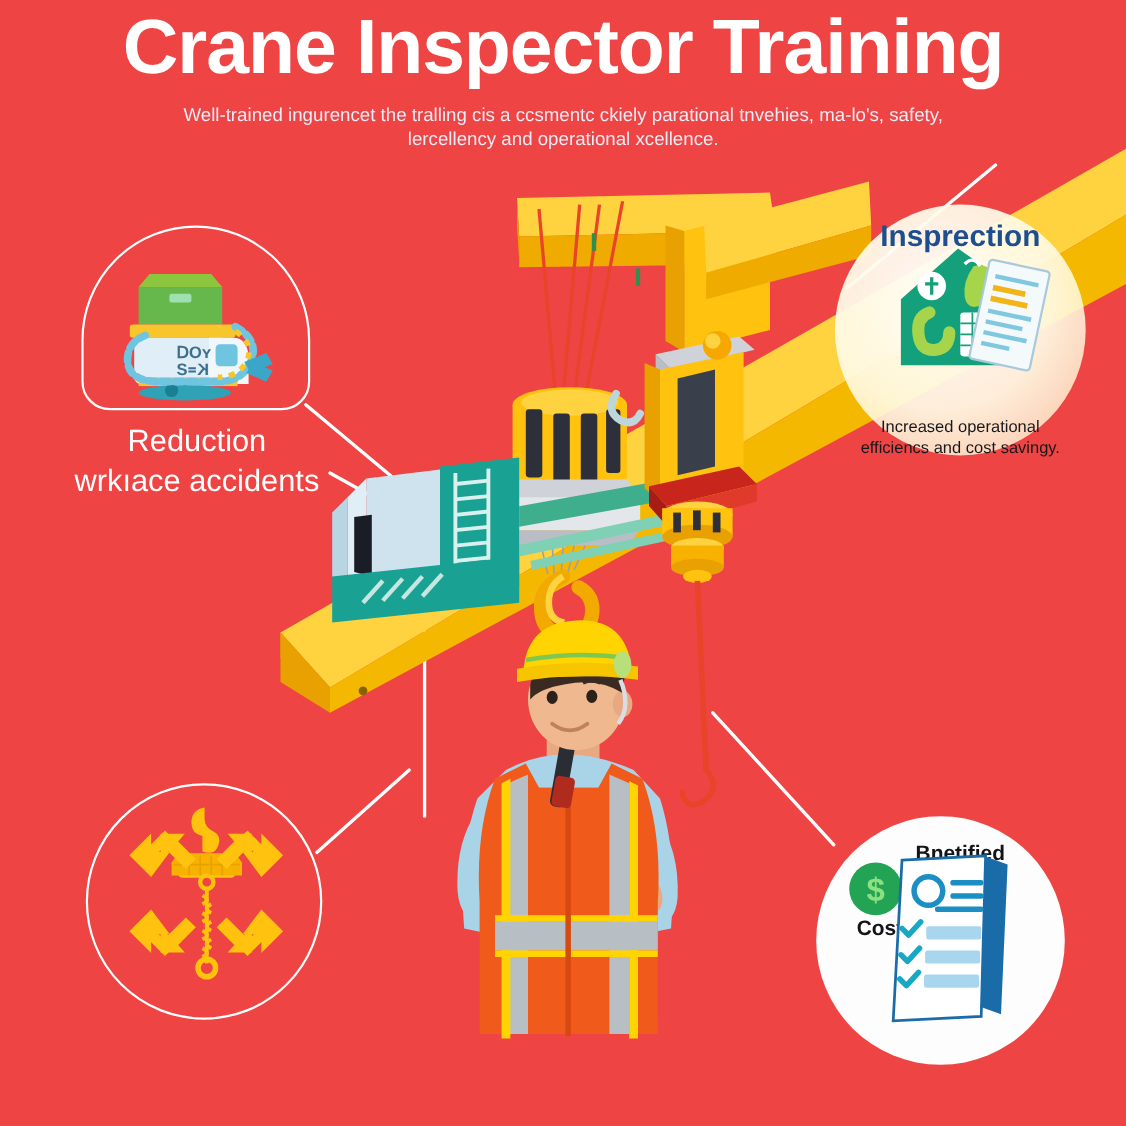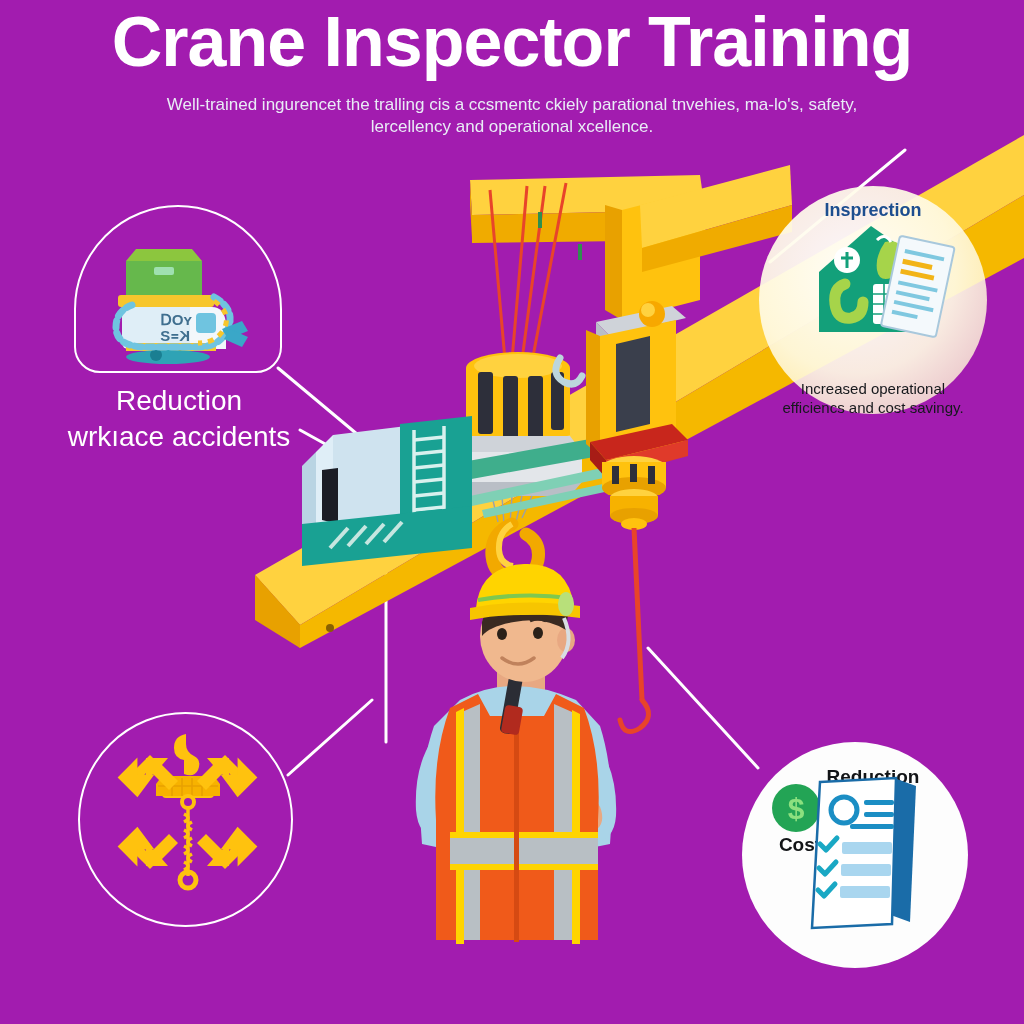--- a/index.html
+++ b/index.html
@@ -10,21 +10,21 @@
   body {
     width: 1024px;
     height: 1024px;
     font-family: "Liberation Sans", sans-serif;
     overflow: hidden;
   }
   #poster {
     position: relative;
     width: 1024px;
     height: 1024px;
-    background: #a21caf;
+    background: #ef4444;
     overflow: hidden;
   }
 
   
   .header {
     position: absolute;
     left: 0; top: 6px;
     width: 1024px;
     text-align: center;
     z-index: 40;
@@ -80,21 +80,21 @@
     border-radius: 50%;
     background: radial-gradient(circle at 42% 38%, rgba(255,255,255,0.96) 0%, rgba(255,250,228,0.93) 52%, rgba(255,247,214,0.80) 78%, rgba(255,247,214,0.30) 100%);
     z-index: 30;
   }
   .callout-tr-title {
     position: absolute;
     left: 0; top: 14px;
     width: 228px;
     text-align: center;
     color: #1d4e8f;
-    font-size: 18px;
+    font-size: 27px;
     font-weight: bold;
   }
   .callout-tr-caption {
     position: absolute;
     left: 12px; top: 150px;
     width: 204px;
     text-align: center;
     color: #16181c;
     font-size: 15px;
     line-height: 1.25;
@@ -462,21 +462,21 @@
       <g fill="#ffc20e">
         <polygon points="42,78 42,50 70,50 58,62 70,74 Z" transform="rotate(-45 56 62)"></polygon>
         <polygon points="173,78 173,50 145,50 157,62 145,74 Z" transform="rotate(45 159 62)"></polygon>
         <polygon points="42,118 42,146 70,146 58,134 70,122 Z" transform="rotate(45 56 134)"></polygon>
         <polygon points="173,118 173,146 145,146 157,134 145,122 Z" transform="rotate(-45 159 134)"></polygon>
       </g>
     </svg>
   </div>
 
   <div class="callout-br">
-    <div class="callout-br-title">Reduction</div>
+    <div class="callout-br-title">Bnetified</div>
     <div class="callout-br-cost">Cost</div>
     <svg class="svg-abs" width="226" height="226" viewBox="0 0 226 226">
 
       <circle cx="54" cy="66" r="24" fill="#23a455"></circle>
       <text x="54" y="77" text-anchor="middle" font-family="'Liberation Sans', sans-serif" font-size="30" font-weight="bold" fill="#8ce07f">$</text>
 
       <path d="M 152 36 l 22 8 l -6 136 l -22 -8 Z" fill="#1a6ca8"></path>
 
       <path d="M 78 40 l 76 -4 l -4 146 l -80 4 q 4 -74 8 -146 Z" fill="#ffffff" stroke="#1a6ca8" stroke-width="2.5"></path>
 

